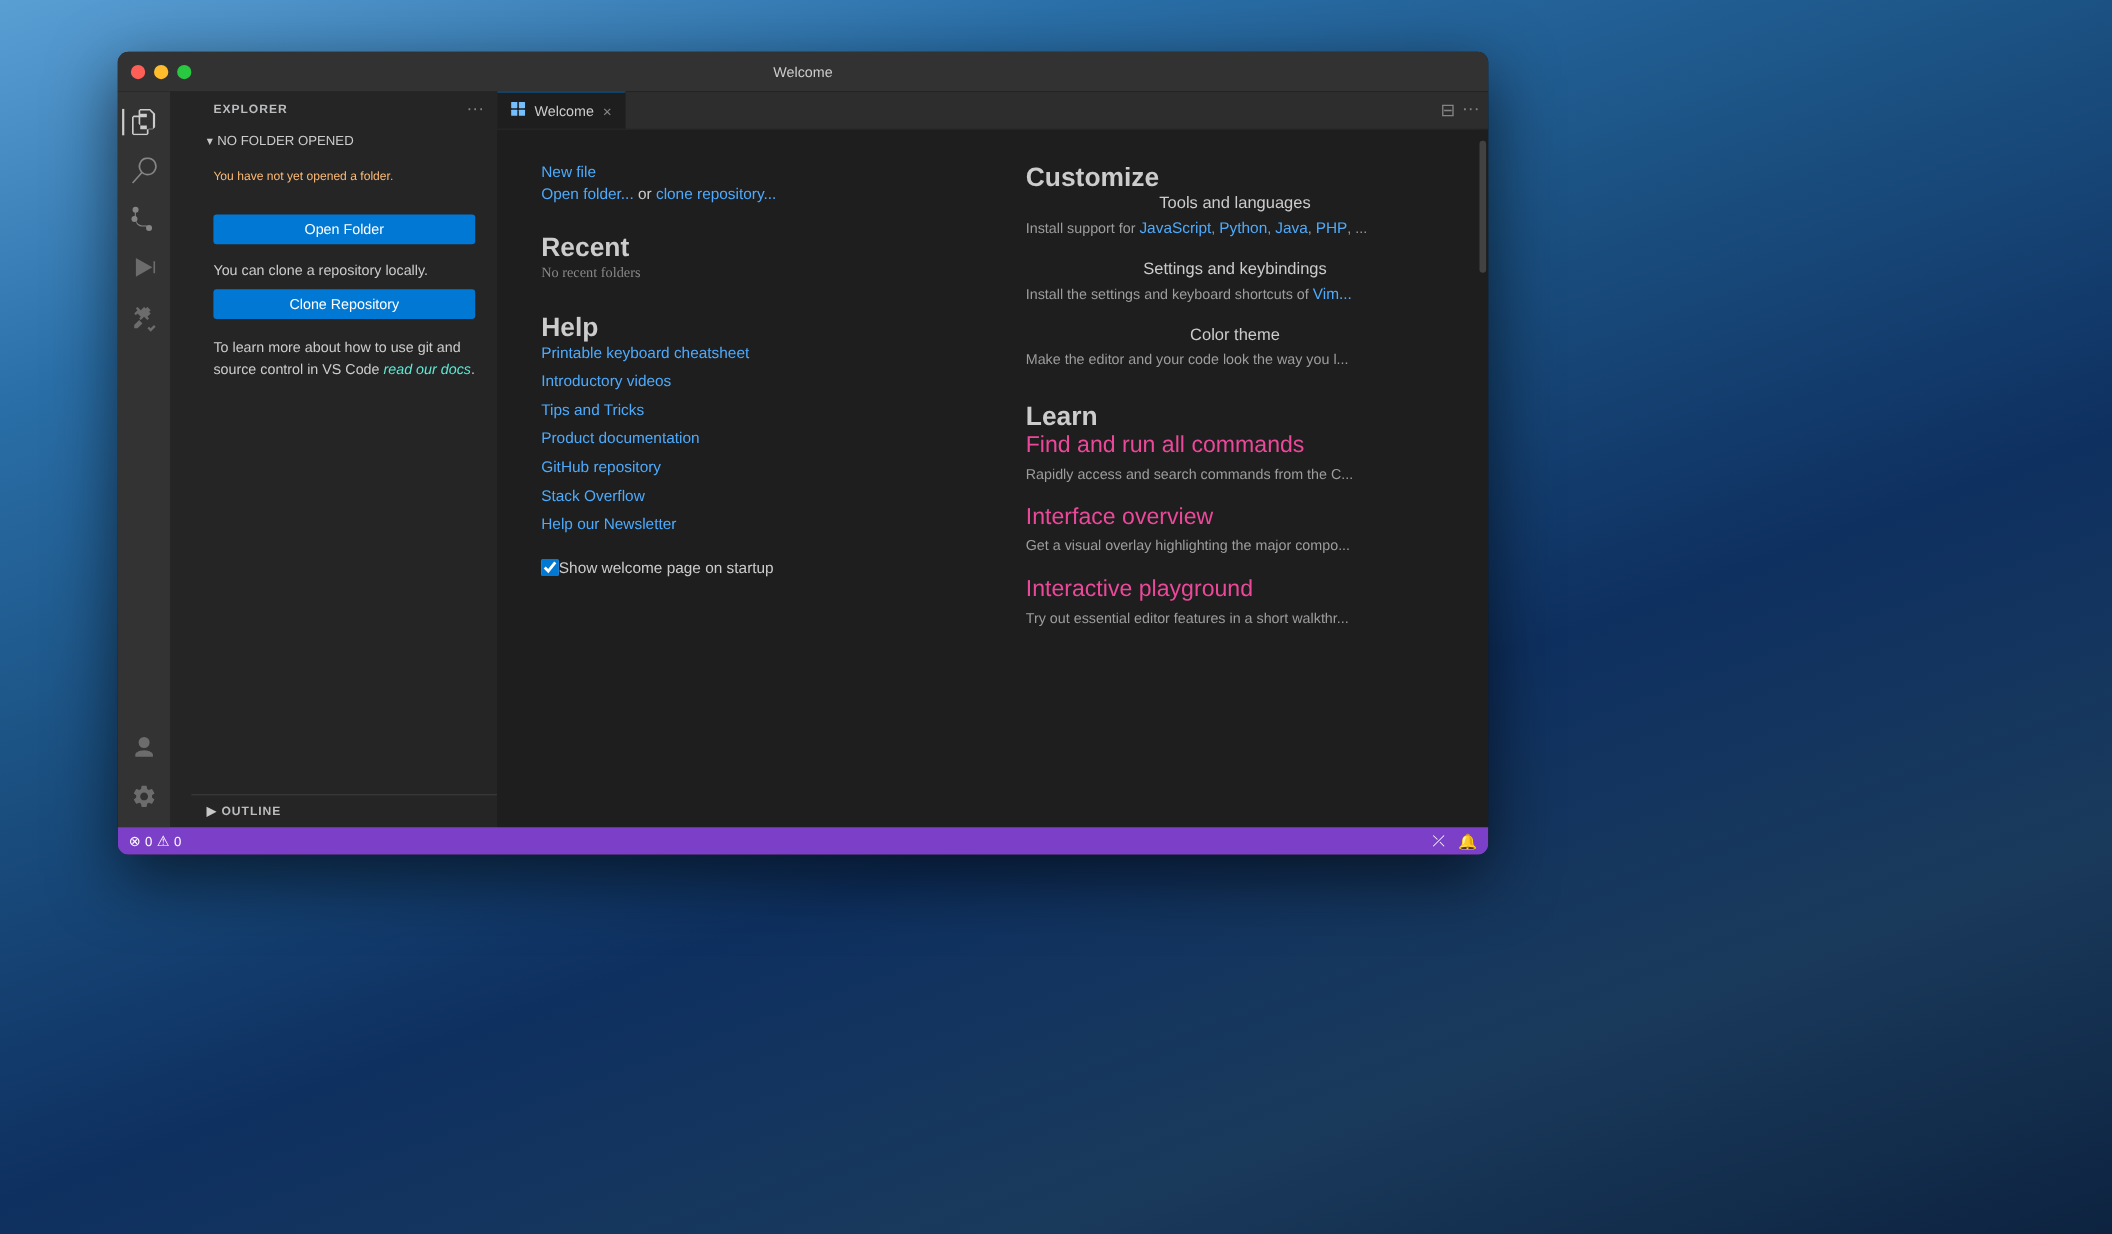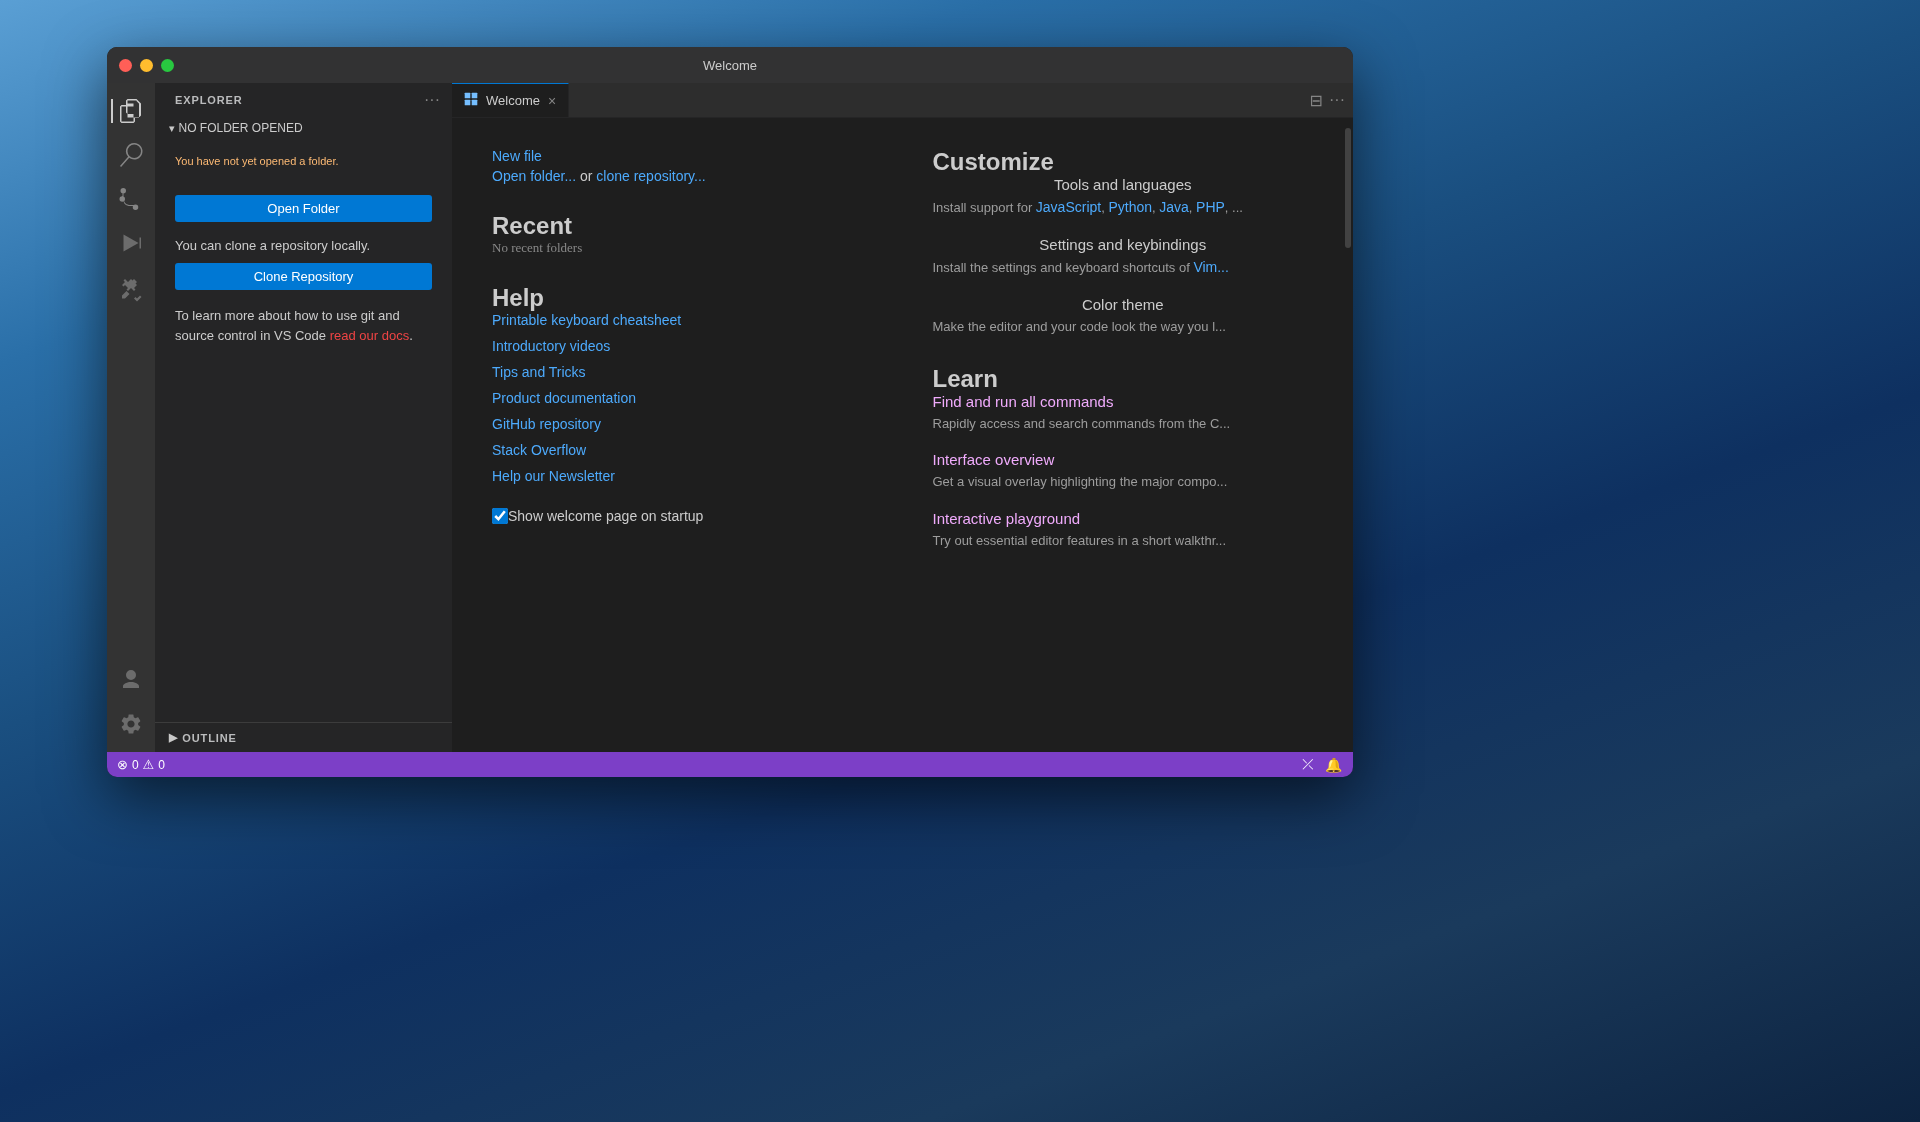--- a/index.html
+++ b/index.html
@@ -112,20 +112,21 @@
     }
 
     
     .sidebar {
       width: 297px;
       background: #252526;
       display: flex;
       flex-direction: column;
       flex-shrink: 0;
       overflow: hidden;
+      padding-left: 19px;
     }
     .sidebar-header {
       display: flex;
       align-items: center;
       justify-content: space-between;
       padding: 8px 12px 8px 20px;
       color: #bbbcbd;
       font-size: 11px;
       font-weight: 700;
       letter-spacing: 0.08em;
@@ -190,22 +191,23 @@
       cursor: pointer;
       text-align: center;
       margin-bottom: 16px;
     }
     .git-info-text {
       color: #cccccc;
       font-size: 13px;
       line-height: 1.6;
     }
     .git-info-text a, .link-blue {
-      color: #ef4444;
+      color: #5eead4;
       text-decoration: none;
+      font-style: italic;
     }
     .sidebar-outline {
       padding: 8px 12px 8px 14px;
       display: flex;
       align-items: center;
       gap: 4px;
       color: #bbbcbd;
       font-size: 11px;
       font-weight: 700;
       letter-spacing: 0.08em;
@@ -326,23 +328,23 @@
       width: 16px;
       height: 16px;
       accent-color: #0078d4;
     }
 
     
     .learn-item {
       margin-bottom: 18px;
     }
     .learn-item h3 {
-      font-size: 15px;
+      font-size: 21px;
       font-weight: 400;
-      color: #f0abfc;
+      color: #ec4899;
       margin-bottom: 4px;
     }
     .learn-item p {
       font-size: 13px;
       color: #9d9d9d;
       line-height: 1.5;
     }
 
     
     .status-bar {

